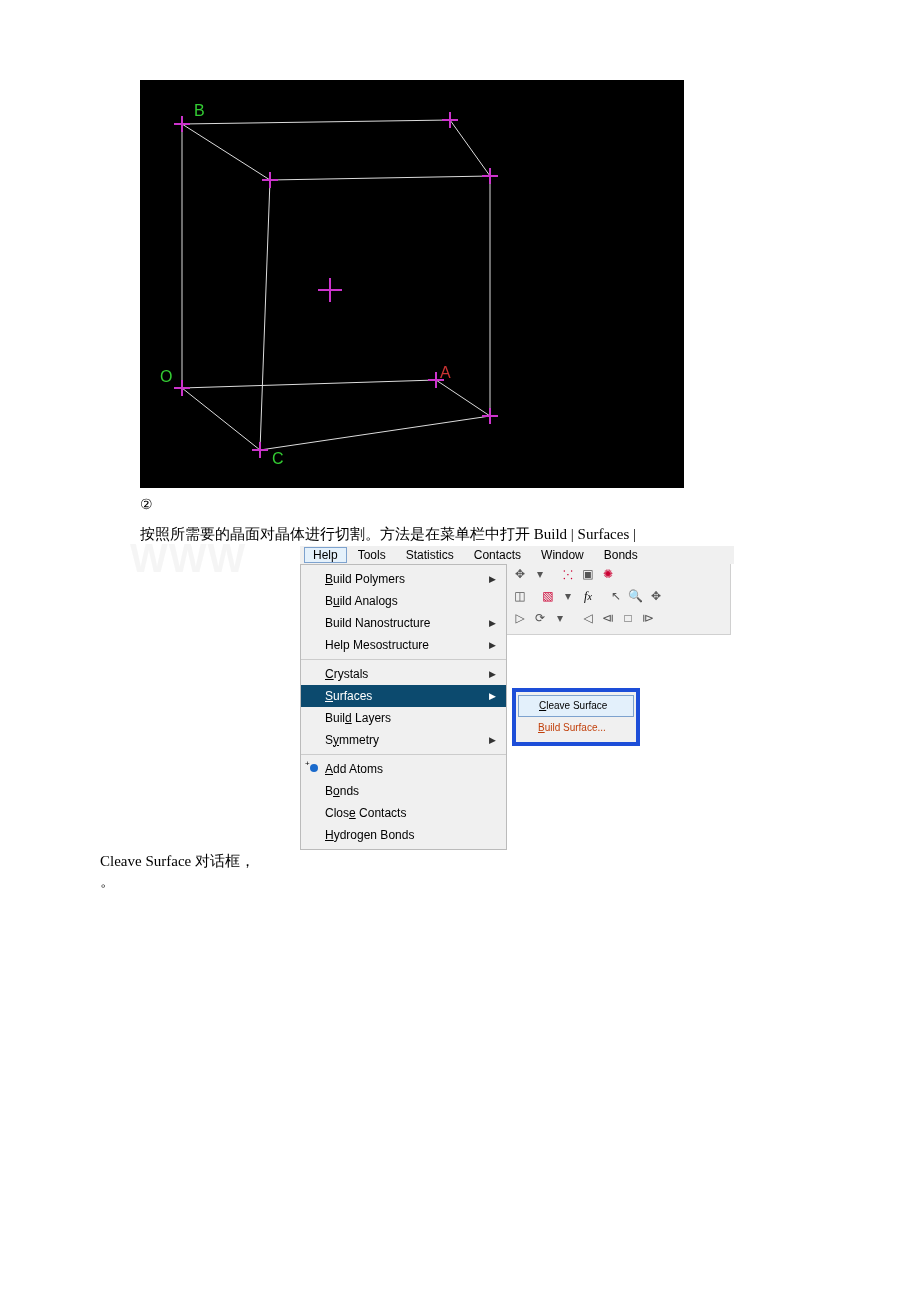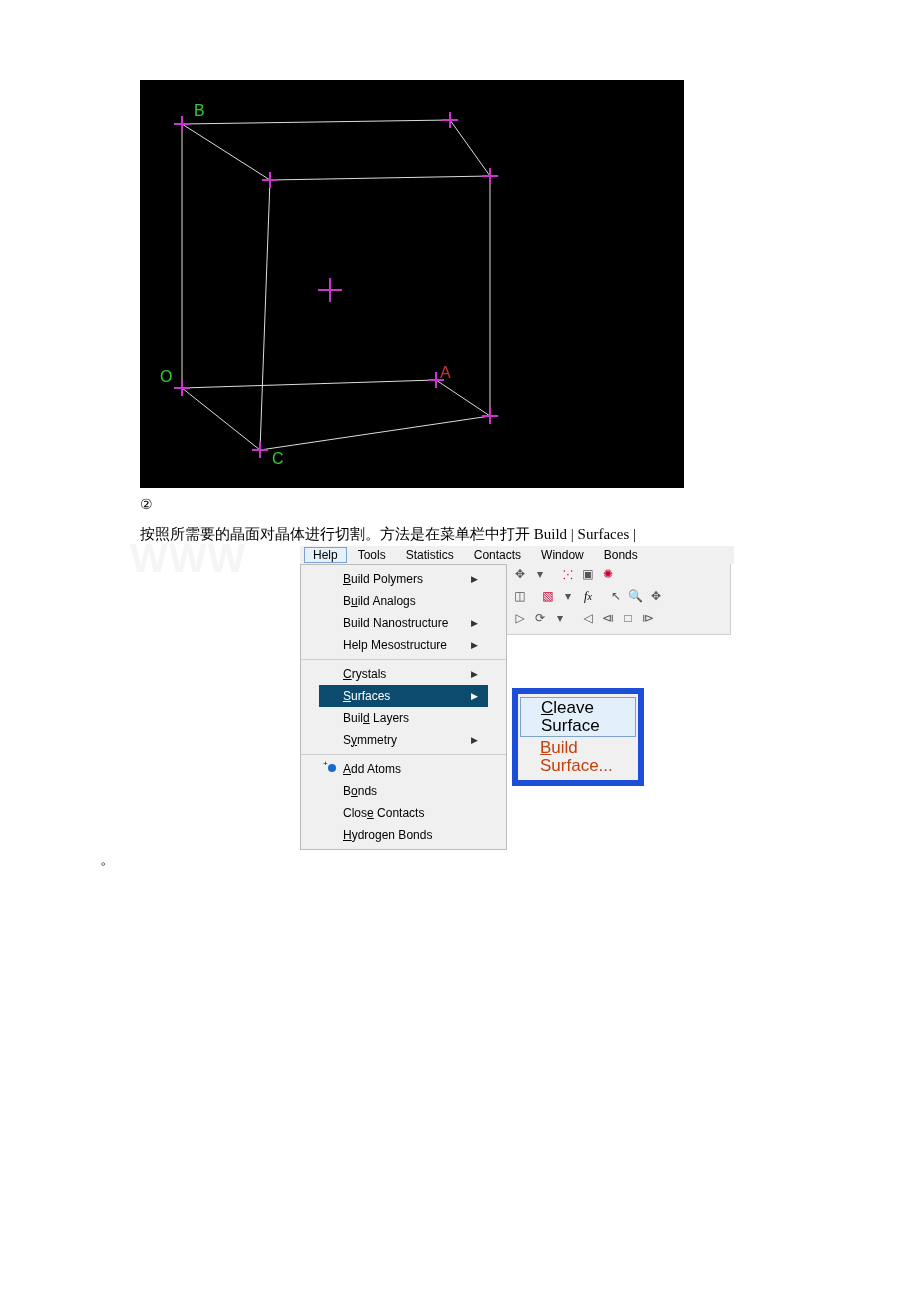--- a/index.html
+++ b/index.html
@@ -60,21 +60,21 @@
   .dropdown{
     background:#f0f0f0;
     width:205px;
     font-family:"Microsoft YaHei","Segoe UI",Tahoma,sans-serif;
     font-size:12px;
     color:#000;
     border:1px solid #bbb;
   }
   .dropdown .grp{
     border-bottom:1px solid #ccc;
-    padding:3px 18px;
+    padding:3px 0;
   }
   .dropdown .grp:last-child{border-bottom:none;}
   .dropdown .mi{
     display:flex;
     justify-content:space-between;
     align-items:center;
     padding:2px 10px 2px 24px;
     position:relative;
     line-height:18px;
   }
@@ -87,22 +87,22 @@
     color:#fff;
   }
   .dropdown .hi .arr{color:#fff;}
   .dropdown .mi .icn{
     position:absolute;left:4px;top:2px;width:14px;height:14px;
   }
   .submenu{
     background:#f0f0f0;
     width:120px;
     font-family:"Microsoft YaHei","Segoe UI",Tahoma,sans-serif;
-    font-size:17px;
-    border:6px solid #1d4ed8;
+    font-size:10px;
+    border:4px solid #1d4ed8;
     position:absolute;
     left:212px;
     top:142px;
     padding:3px 0;
   }
   .submenu .smi{
     padding:2px 8px 2px 22px;
     line-height:18px;
   }
   .submenu .smi.hi2{
@@ -341,16 +341,19 @@
       </div>
 
       <div class="submenu">
         <div class="smi hi2"><span class="ul">C</span>leave Surface</div>
         <div class="smi dis"><span class="ul">B</span>uild Surface...</div>
       </div>
 
     </div>
   </div>
 
+  <div class="after-menu">
+    <span class="cleave-line">Cleave Surface 对话框，</span>
+  </div>
 
   <div class="period">。</div>
 
 </div>
 
 </body></html>

